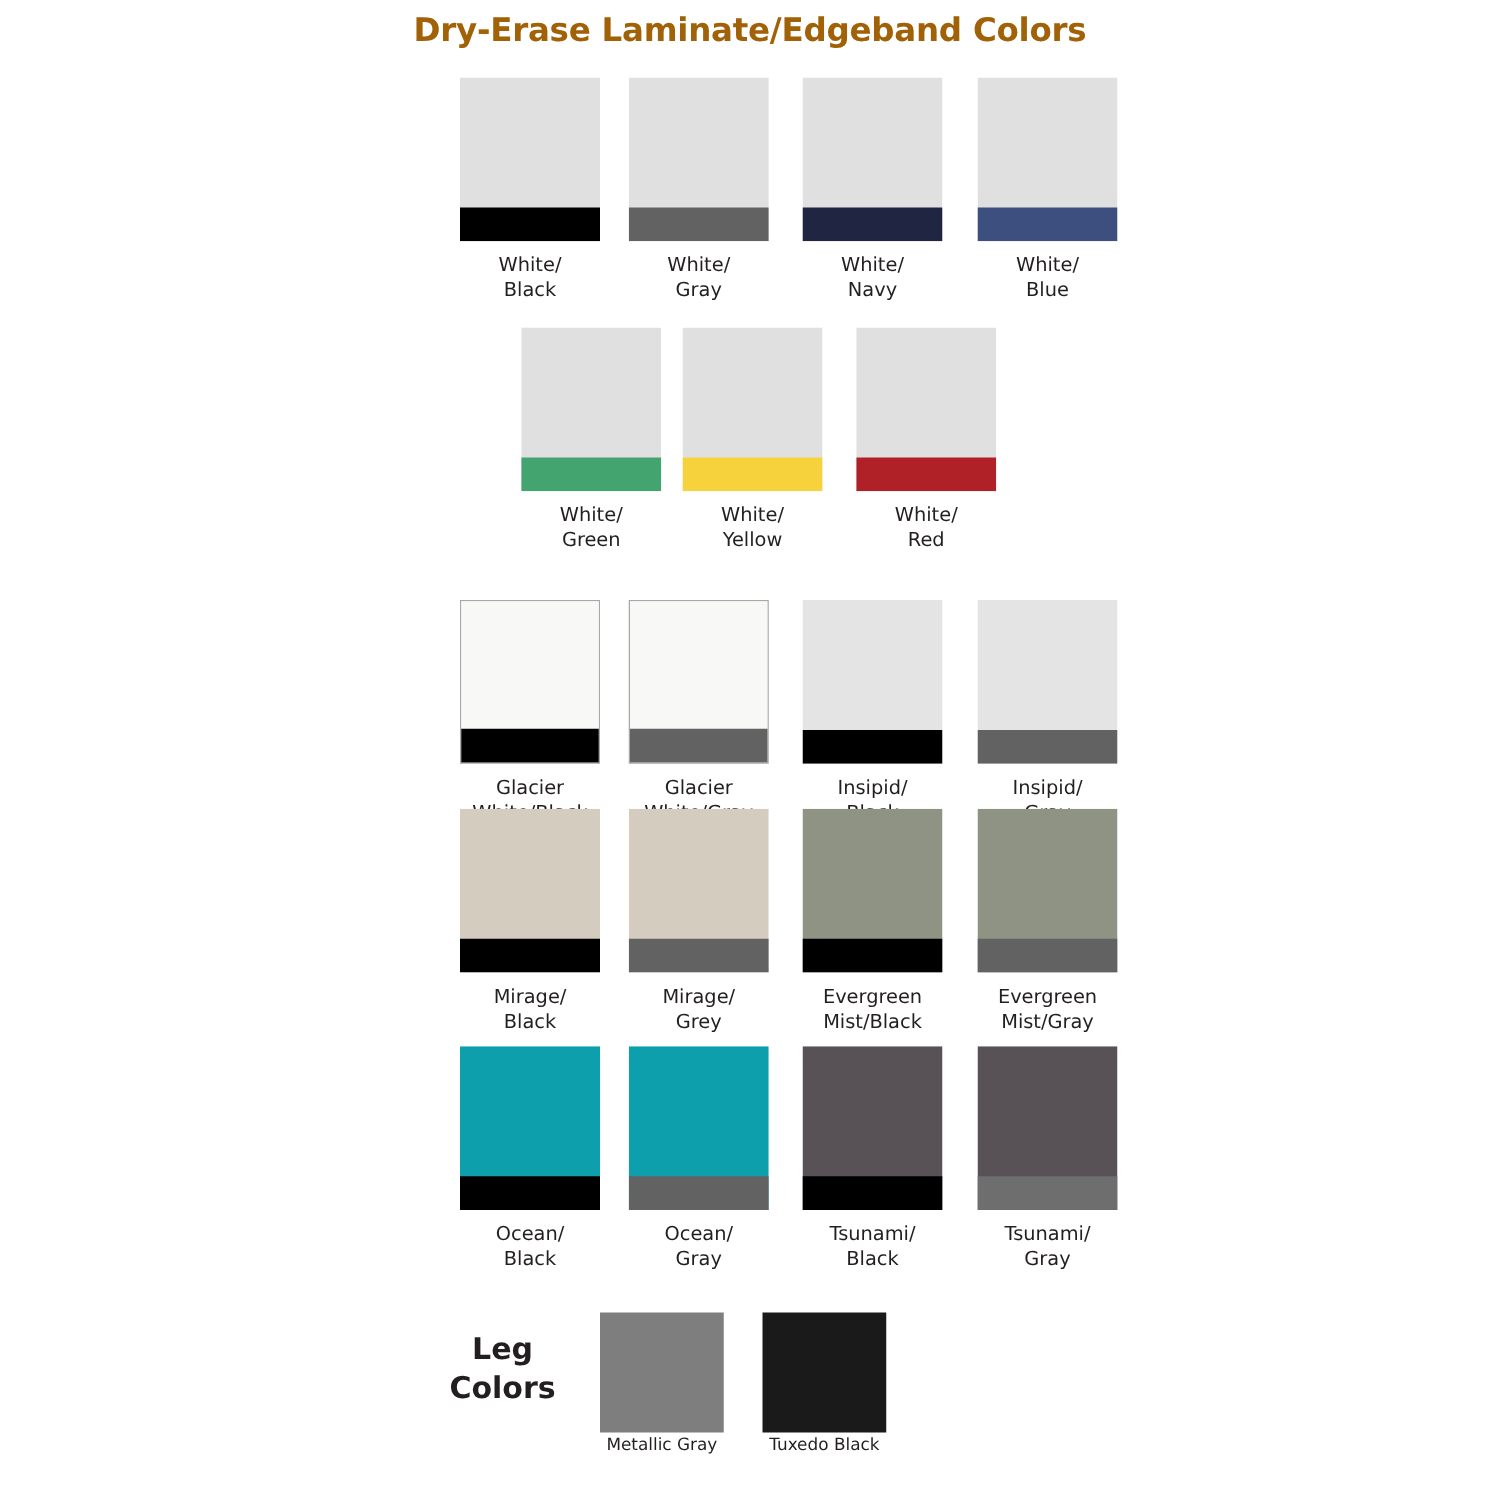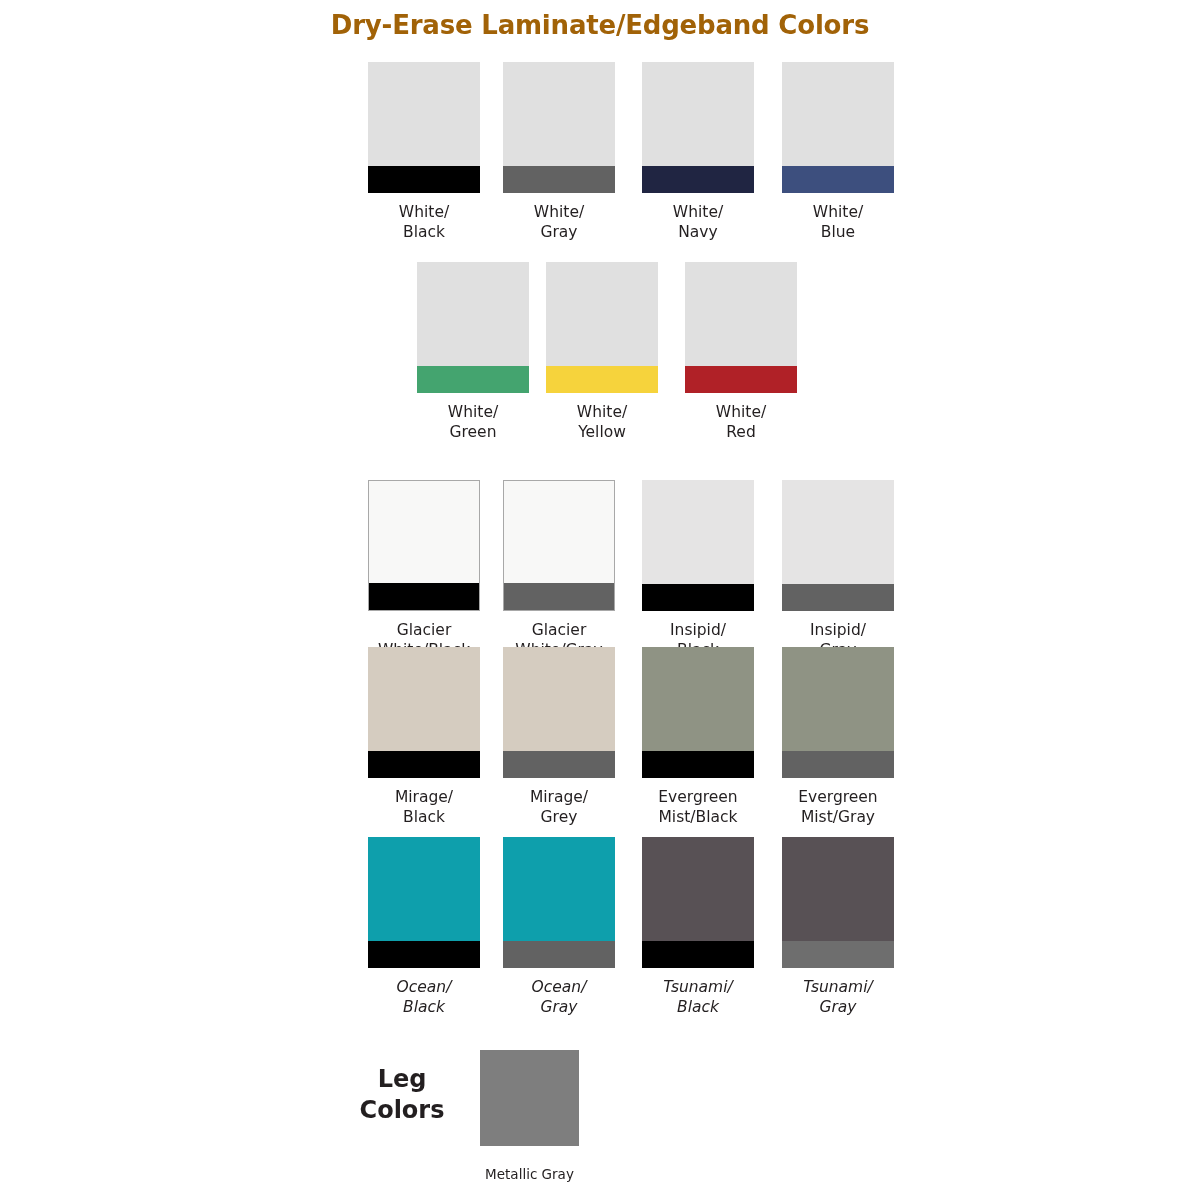--- a/index.html
+++ b/index.html
@@ -34,21 +34,21 @@
   .swatch-row {
     position: absolute;
     left: 0;
     width: 1200px;
     height: 190px;
   }
   .row-1 { top: 62px; }
   .row-2 { top: 262px; }
   .row-3 { top: 480px; text-decoration: underline; }
   .row-4 { top: 647px; text-decoration: underline; }
-  .row-5 { top: 837px; font-style: italic; }
+  .row-5 { top: 837px; }
 
   .swatch-cell {
     position: absolute;
     top: 0;
     width: 112px;
     padding-left: 25px;
   }
 
   
   .col-0 { left: 343px; }
@@ -126,21 +126,21 @@
     top: 4px;
     width: 99px;
   }
   .leg-col-0 { left: 480px; }
   .leg-col-1 { left: 610px; }
   .leg-chip {
     width: 99px;
     height: 96px;
   }
   .leg-label {
-    margin-top: 20px;
+    margin-top: 2px;
     text-align: center;
     font-size: 13.5px;
     line-height: 17px;
     color: #231f20;
   }
 </style>
 </head>
 <body>
 
 <div class="chart-title">Dry-Erase Laminate/Edgeband Colors</div>
@@ -312,13 +312,17 @@
   </div>
 </div>
 
 <div class="leg-section">
   <div class="leg-heading">Leg
 Colors</div>
   <div class="leg-cell leg-col-0">
     <div class="leg-chip" style="background-color: rgb(126, 126, 126);"></div>
     <div class="leg-label">Metallic Gray</div>
   </div>
+  <div class="leg-cell leg-col-1">
+    <div class="leg-chip" style="background-color: rgb(26, 26, 26);"></div>
+    <div class="leg-label">Tuxedo Black</div>
+  </div>
 </div>
 
 </body></html>

